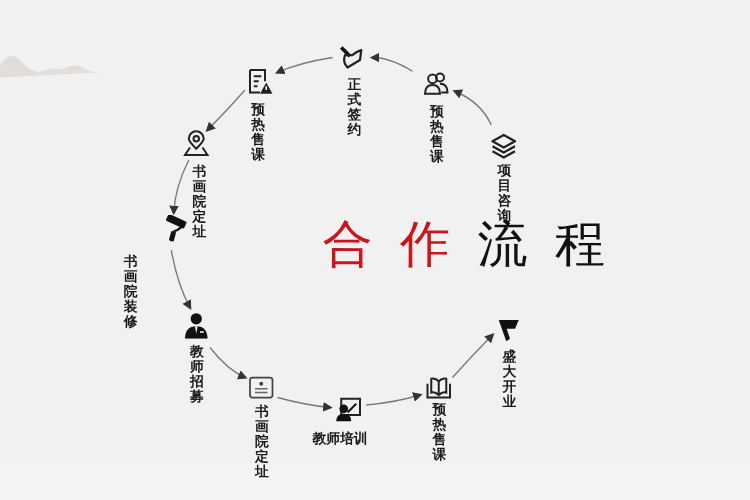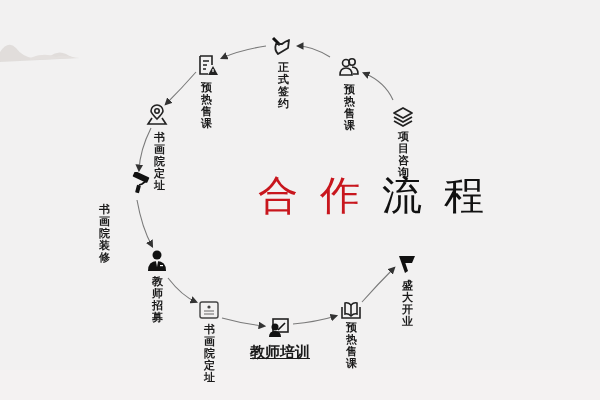--- a/index.html
+++ b/index.html
@@ -18,23 +18,22 @@
   .node { position:absolute; }
   .icon { position:absolute; width:22px; height:22px; }
   .vlabel {
     position:absolute;
     font-size:11px; font-weight:bold; color:#1a1a1a;
     line-height:12px; width:12px; text-align:right;
     word-break:break-all;
   }
   .hlabel {
     position:absolute;
-    font-size:15px; font-weight:bold; color:#1a1a1a;
+    font-size:11px; font-weight:bold; color:#1a1a1a;
     white-space:nowrap;
-    text-decoration:underline;
   }
   .title {
     position:absolute; top:168px; left:258px;
     font-family:Liberation Sans, sans-serif;
     font-size:40px; letter-spacing:22px; white-space:nowrap;
   }
   .title .red { color:#c8161d; }
   .title .black { color:#111; }
   svg.arrows { position:absolute; left:0; top:0; }
 </style>

